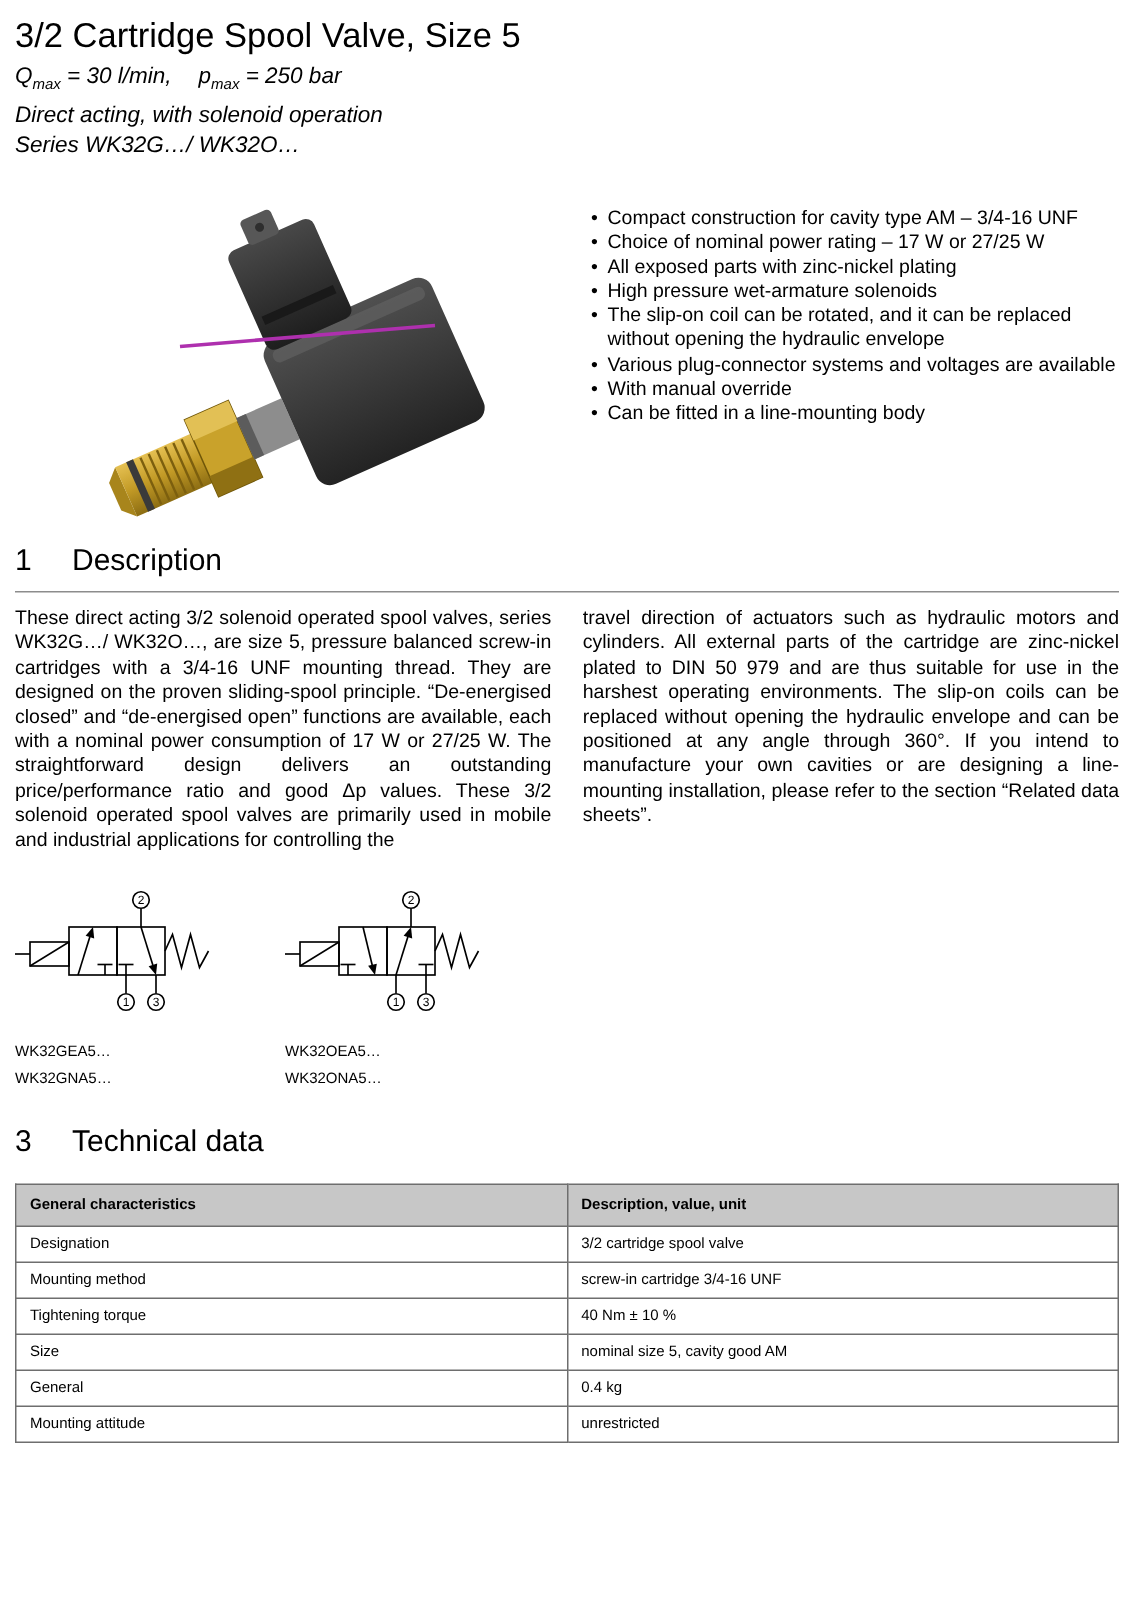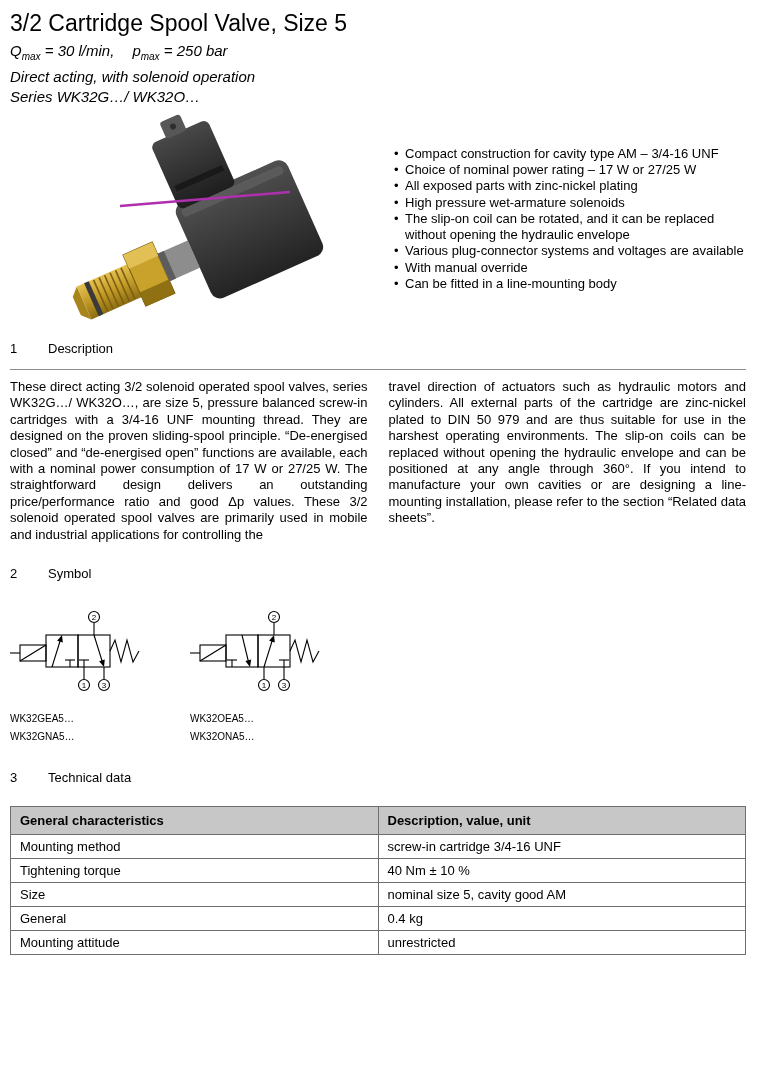--- a/index.html
+++ b/index.html
@@ -9,42 +9,42 @@
     color:#000; font-family:"Liberation Sans", sans-serif;
   }
   .page { padding:10px 11px 0 10px; }
 
   h1.title { font-size:23px; font-weight:400; line-height:27px; margin-bottom:4px; }
 
   .subhead { font-size:15px; line-height:20px;font-style:italic; }
   .subhead sub { font-size:10px; }
   .pmax-part { margin-left:18px; }
 
-  .hero { display:flex; align-items:center; margin-top:3px; }
+  .hero { display:flex; align-items:flex-start; margin-top:28px; }
   .photo { width:383px; height:216px; }
   .photo svg { display:block; margin-left:18px; }
   .features { list-style:none; width:352px; font-size:13px; line-height:16.3px; margin-top:2px; }
   .features li { position:relative; padding-left:12px; }
   .features li::before { content:"\2022"; position:absolute; left:1px; }
 
-  .sec-head { font-size:13px; line-height:22px; margin-top:12px; }
+  .sec-head { font-size:20px; line-height:22px; margin-top:12px; }
   .sec-num { display:inline-block; width:38px; }
   .rule { border:none; border-top:1px solid #8c8c8c; margin:9px 0 9px 0; }
 
   .two-col { display:flex; gap:21px; font-size:13px; line-height:16.4px; text-align:justify; }
   .two-col p { flex:1; }
 
   .sec-head.sym { margin-top:20px; }
   .symbols-row { display:flex; gap:30px; margin-top:24px; }
   .sym-svg { display:block; }
   .sym-svg .port-num text { font-size:8px; font-family:"Liberation Sans",sans-serif; fill:#000; }
   .sym-labels { font-size:10px; line-height:17.5px; margin-top:15px; }
 
   .sec-head.tech { margin-top:22px; }
-  table.tech-table { border-collapse:collapse; width:100%; margin-top:17px; font-size:13px;padding-left:16px; }
+  table.tech-table { border-collapse:collapse; width:100%; margin-top:17px; font-size:10px;padding-left:16px; }
   .tech-table th, .tech-table td {
     border:1px solid #6e6e6e; text-align:left; padding:4px 9px; line-height:15px;
   }
   .tech-table th { background:#c7c7c7; font-weight:700; padding:6px 9px; }
 </style>
 </head>
 <body>
 
 <div class="page">
 
@@ -118,23 +118,20 @@
   <div class="sec-head">
     <span class="sec-num">1</span><span>Description</span>
   </div>
   <hr class="rule">
 
   <div class="two-col">
     <p>These direct acting 3/2 solenoid operated spool valves, series WK32G…/ WK32O…, are size 5, pressure balanced screw-in cartridges with a 3/4-16 UNF mounting thread. They are designed on the proven sliding-spool principle. “De-energised closed” and “de-energised open” functions are available, each with a nominal power consumption of 17 W or 27/25 W. The straightforward design delivers an outstanding price/performance ratio and good Δp values. These 3/2 solenoid operated spool valves are primarily used in mobile and industrial applications for controlling the</p>
     <p>travel direction of actuators such as hydraulic motors and cylinders. All external parts of the cartridge are zinc-nickel plated to DIN 50 979 and are thus suitable for use in the harshest operating environments. The slip-on coils can be replaced without opening the hydraulic envelope and can be positioned at any angle through 360°. If you intend to manufacture your own cavities or are designing a line-mounting installation, please refer to the section “Related data sheets”.</p>
   </div>
 
-  <div class="sec-head sym">
-    <span class="sec-num">2</span><span>Symbol</span>
-  </div>
 
   <div class="symbols-row">
 
     <div class="symbol-block">
       <svg class="sym-svg" width="150" height="86" viewBox="0 0 150 86">
         <g fill="none" stroke="#000" stroke-width="1.1">
           <line x1="0" y1="44" x2="10" y2="44"></line>
           <rect x="10" y="36" width="26" height="16"></rect>
           <line x1="10" y1="52" x2="36" y2="36"></line>
           <rect x="36" y="26" width="32" height="32"></rect>
@@ -215,20 +212,24 @@
 
   <table class="tech-table">
     <thead>
       <tr>
         <th style="width:50%">General characteristics</th>
         <th>Description, value, unit</th>
       </tr>
     </thead>
     <tbody>
       <tr>
+        <td>Designation</td>
+        <td>3/2 cartridge spool valve</td>
+      </tr>
+      <tr>
         <td>Mounting method</td>
         <td>screw-in cartridge 3/4-16 UNF</td>
       </tr>
       <tr>
         <td>Tightening torque</td>
         <td>40 Nm ± 10 %</td>
       </tr>
       <tr>
         <td>Size</td>
         <td>nominal size 5, cavity good AM</td>

